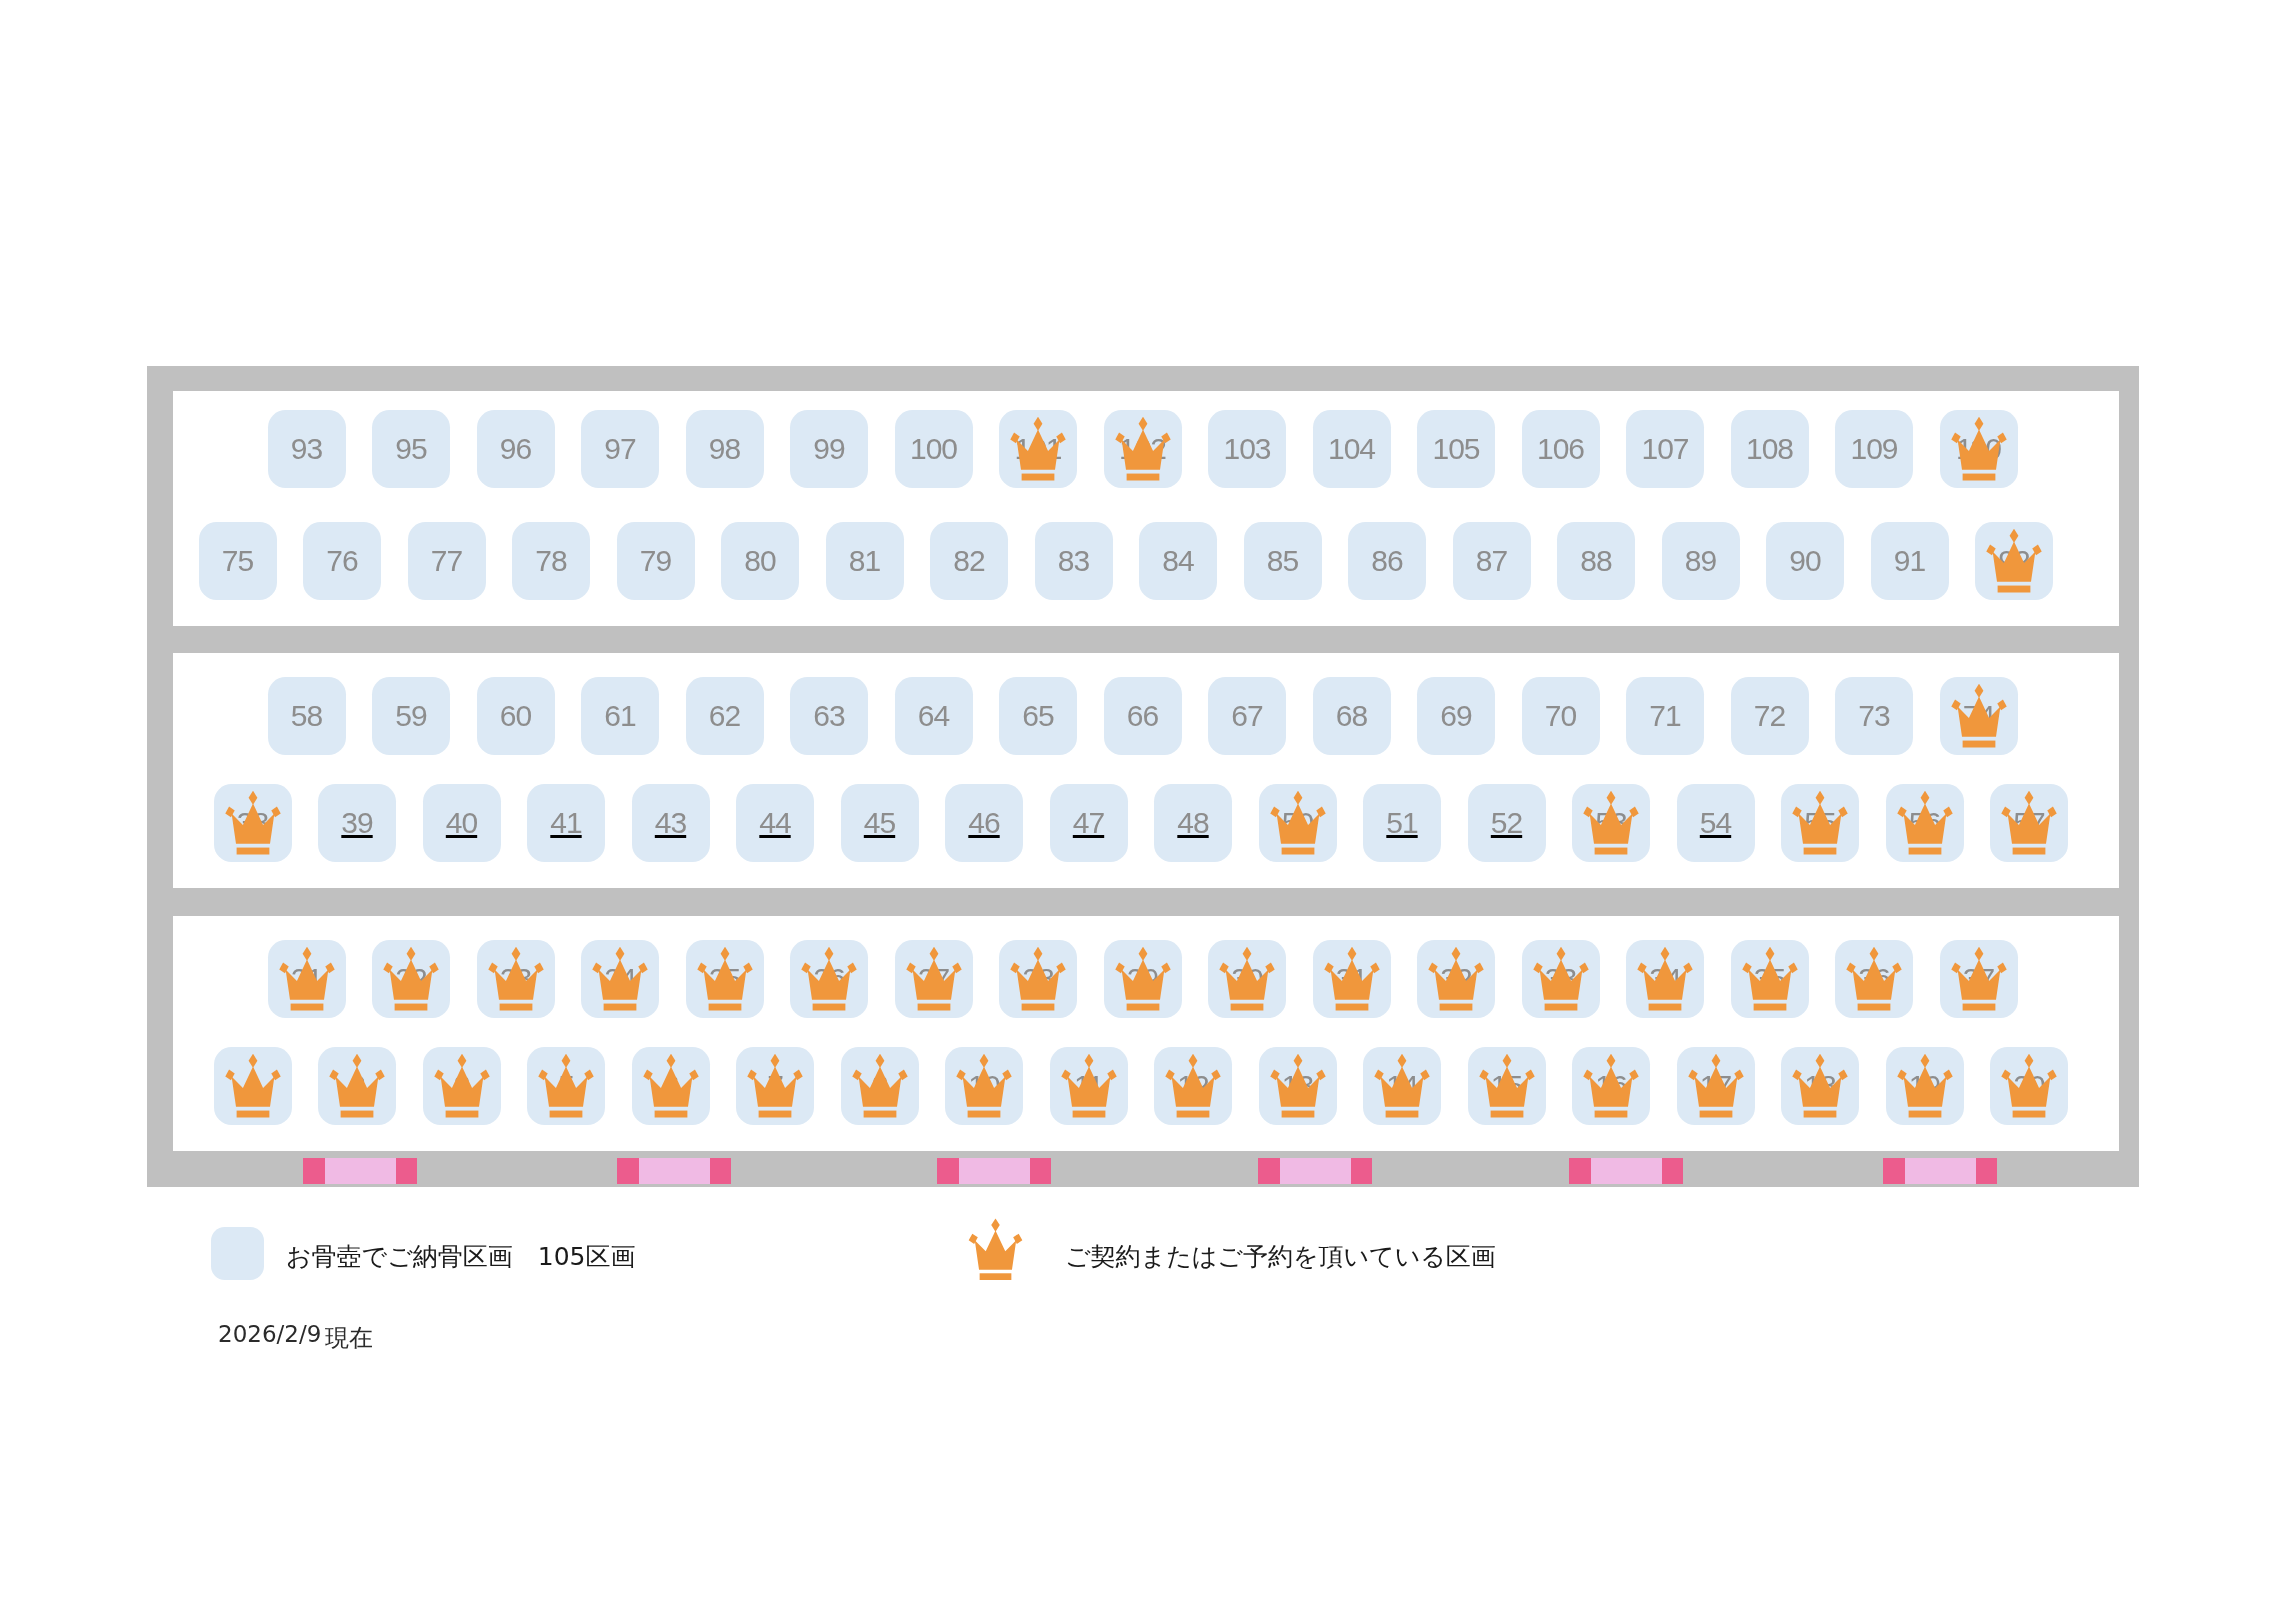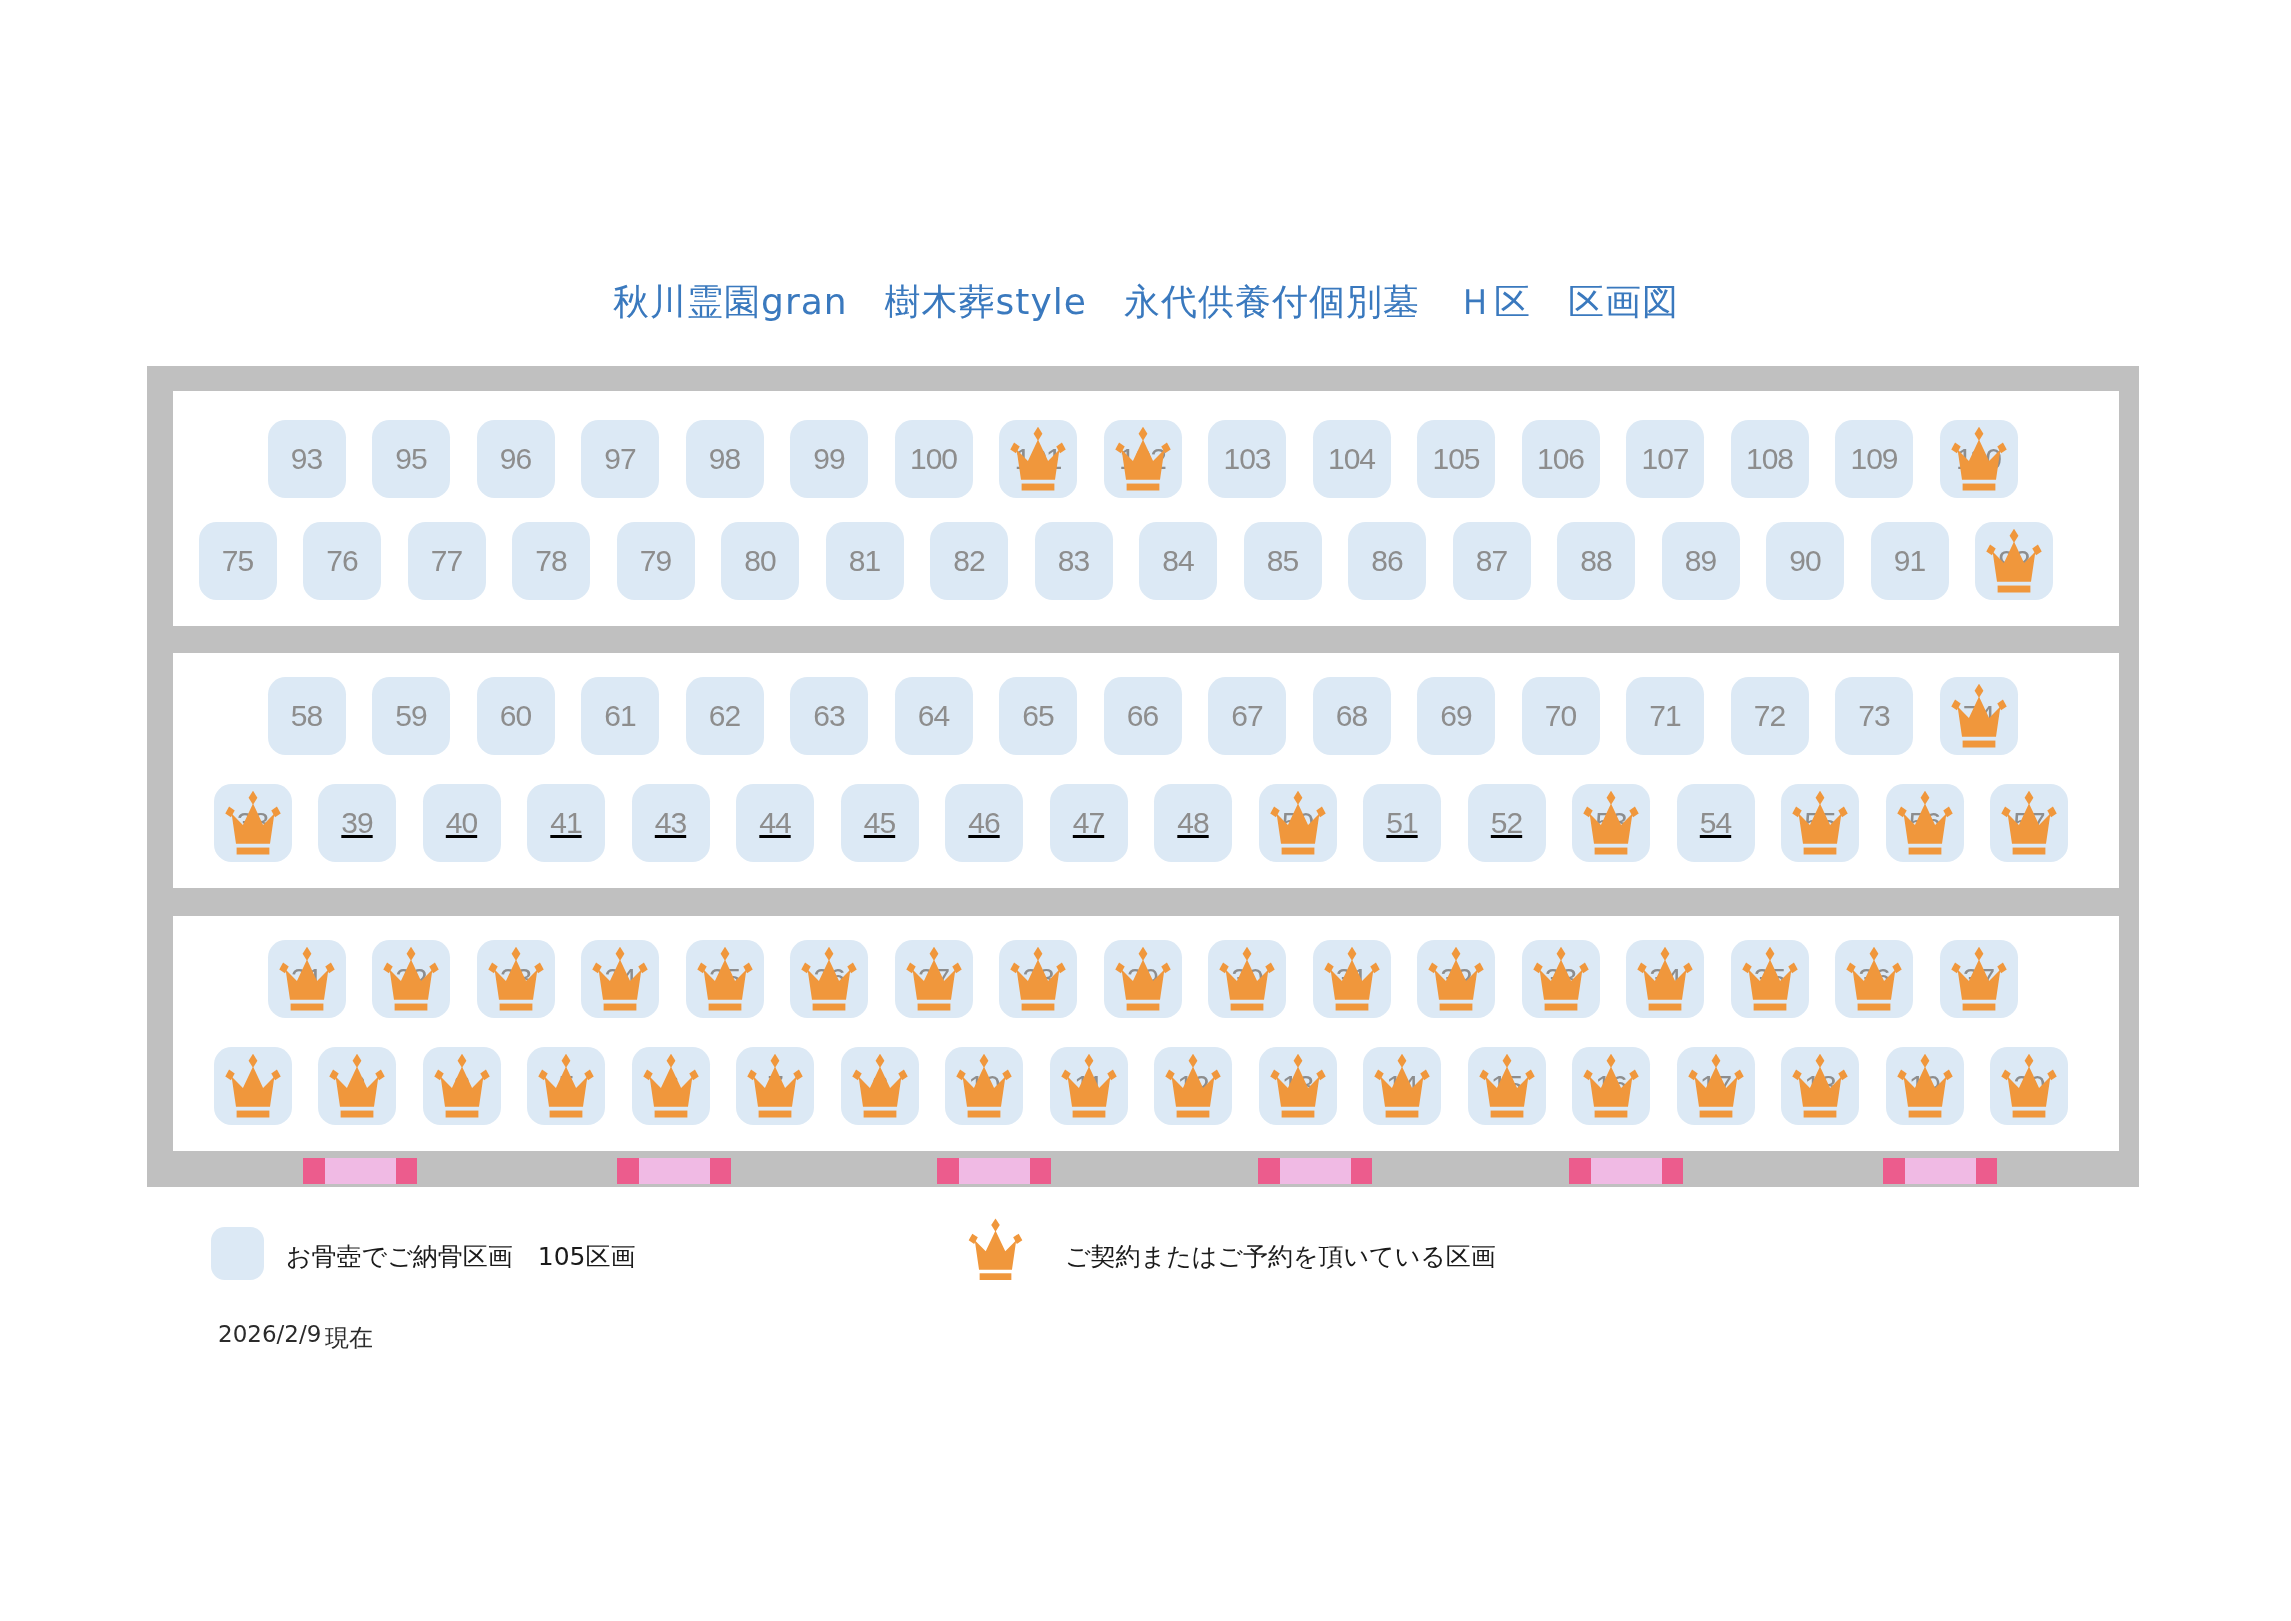--- a/index.html
+++ b/index.html
@@ -60,25 +60,24 @@
   .legend-crown svg{width:61px;height:69px;display:block;}
 
   .footer-date{position:absolute;left:218px;top:1321px;font-size:23px;color:#2b2b2b;}
   .footer-asof{position:absolute;left:325px;top:1322px;font-size:24px;color:#2b2b2b;}
 </style>
 </head>
 <body>
 
 <div class="page">
 
-  <div class="title">秋川霊園gran　樹木葬style　永代供養付個別墓　Ｈ区　区画図</div>
 
   <div class="map-frame">
       <div class="map-row" style="top: 24.5px;">
-        <div class="plot-line" style="top: 29px; left: 95px;">
+        <div class="plot-line" style="top: 19px; left: 95px;">
           <div class="cell">
             <span class="num">93</span>
           </div>
           <div class="cell">
             <span class="num">95</span>
           </div>
           <div class="cell">
             <span class="num">96</span>
           </div>
           <div class="cell">

